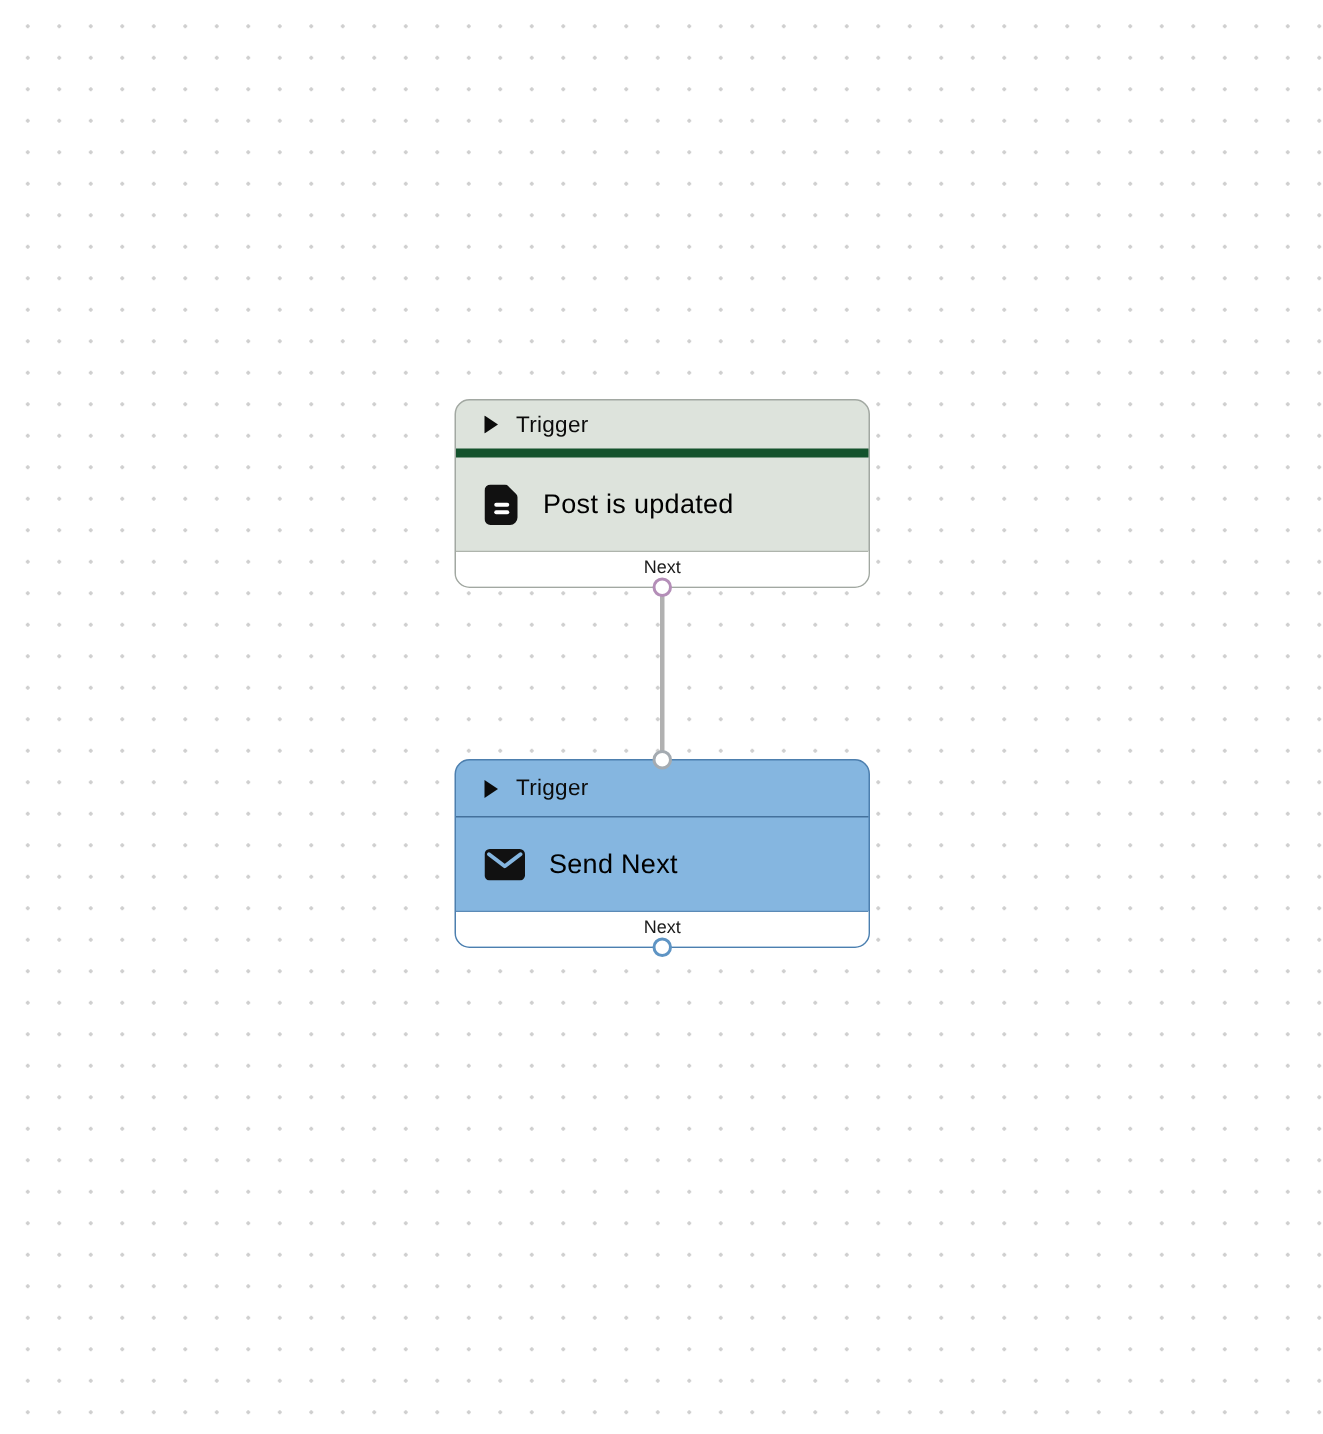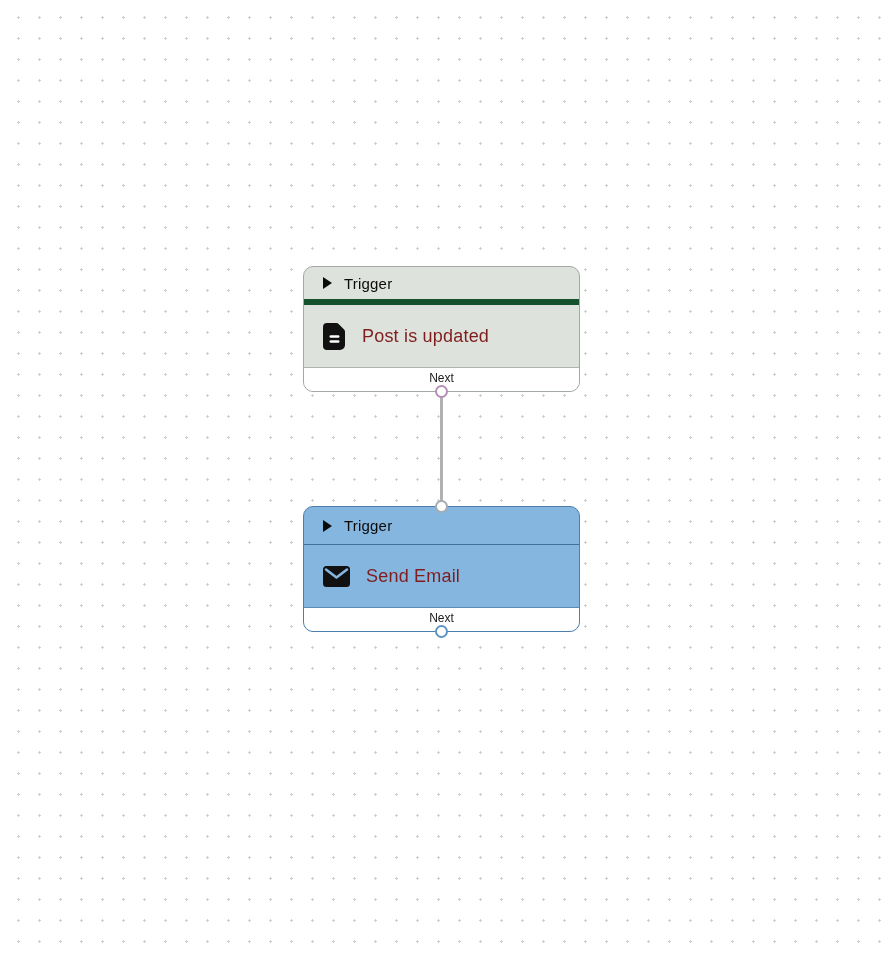--- a/index.html
+++ b/index.html
@@ -75,21 +75,21 @@
     align-items: center;
     gap: 16px;
     height: 62px;
     padding: 0 19px;
     flex: 0 0 auto;
   }
   .node-icon { display: inline-flex; align-items: center; }
   .node-icon svg { display: block; }
   .node-title {
     font-size: 18px;
-    color: #7f1d1d;
+    color: #000000;
     letter-spacing: 0.2px;
   }
 
   .node-footer {
     flex: 1 1 auto;
     background: #ffffff;
     border-radius: 0 0 9px 9px;
     text-align: center;
     padding-top: 3px;
     font-size: 12px;
@@ -157,21 +157,21 @@
       </span>
       <span class="type-label">Trigger</span>
     </div>
     <div class="node-body">
       <span class="node-icon">
         <svg width="27" height="21" viewBox="0 0 27 21">
           <rect x="0" y="0" width="27" height="21" rx="3.5" fill="#111111"></rect>
           <path d="M3 3.5 L13.5 11.5 L24 3.5" stroke="#85b6e0" stroke-width="2.6" fill="none" stroke-linecap="round" stroke-linejoin="round"></path>
         </svg>
       </span>
-      <span class="node-title">Send Email</span>
+      <span class="node-title">Send Next</span>
     </div>
     <div class="node-footer">
       <span>Next</span>
     </div>
     <div class="handle handle-top handle-action-in"></div>
     <div class="handle handle-bottom handle-action-out"></div>
   </div>
 
 </div>
 

